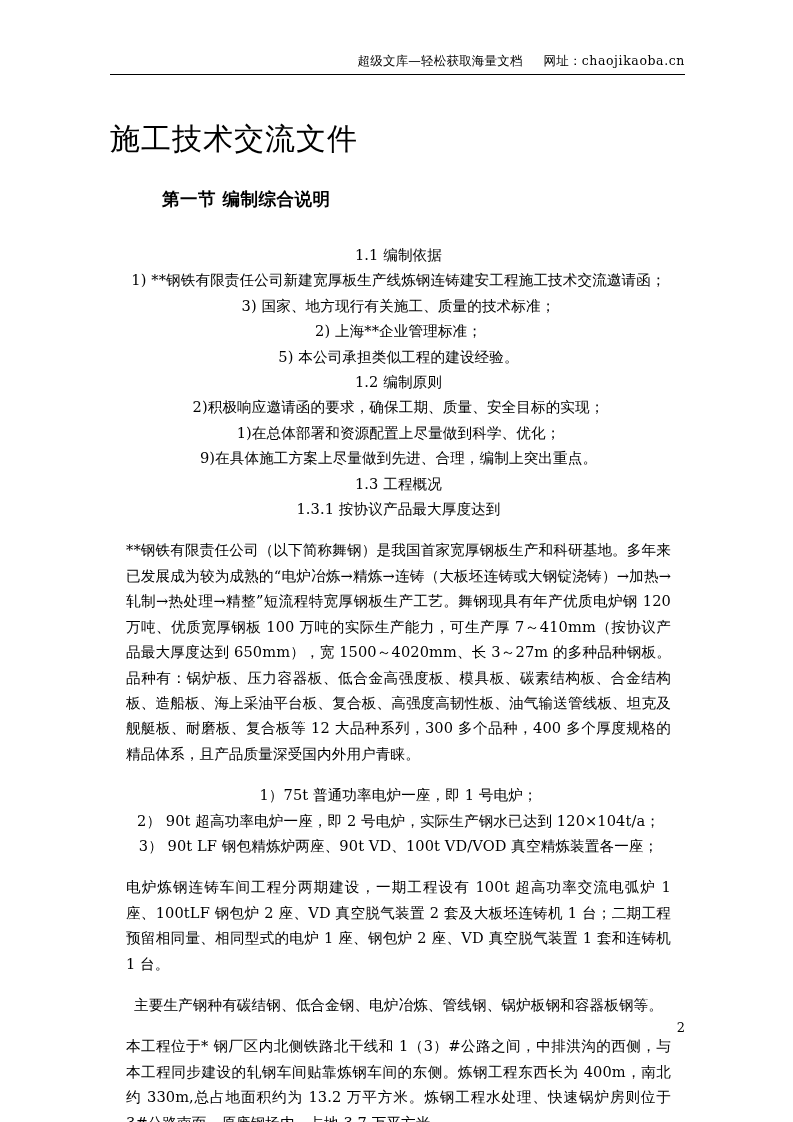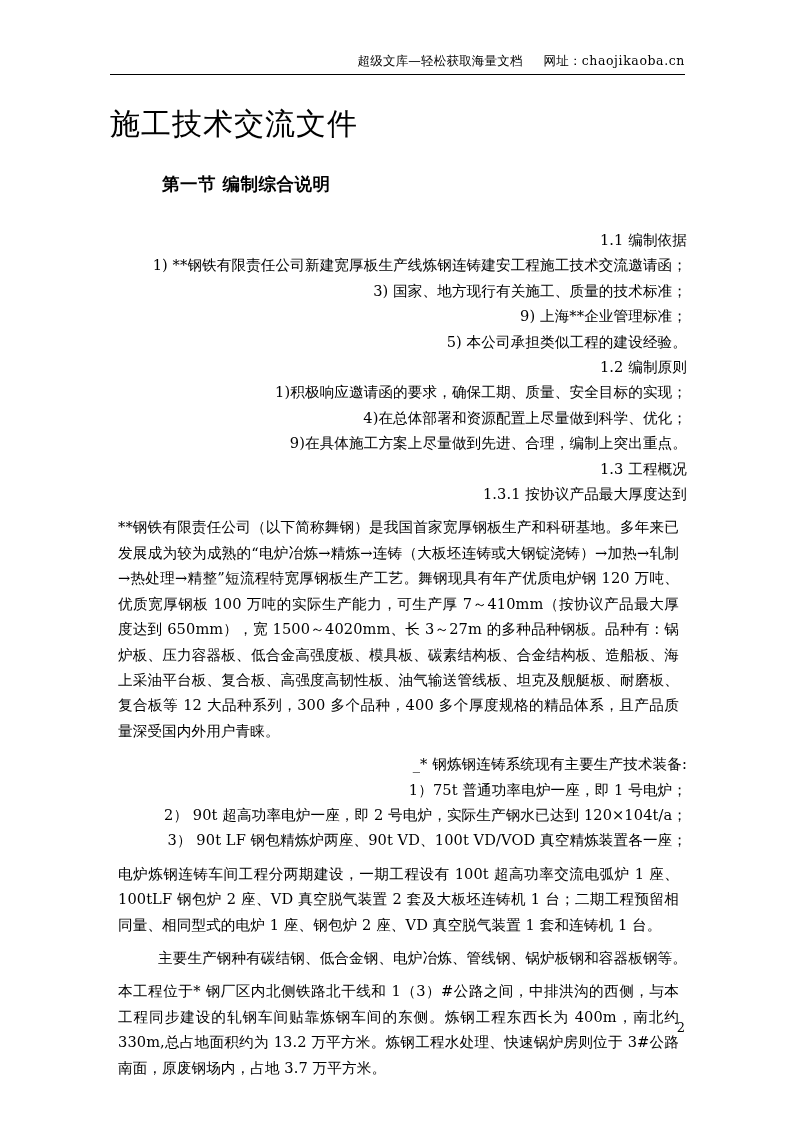--- a/index.html
+++ b/index.html
@@ -54,47 +54,47 @@
     left: 110px;
     top: 103px;
     width: 577px;
   }
 
   .doc-title {
     font-size: 30px;
     line-height: 42px;
     font-weight: normal;
     letter-spacing: 1px;
-    margin: 0 0 0 0;
+    margin: 15px 0 0 0;
     font-family: "DejaVu Serif", "Liberation Serif", serif;
   }
 
   .section-heading {
     font-size: 17.5px;
     line-height: 26px;
     font-weight: bold;
     margin: 26px 0 12px 52px;
     letter-spacing: 0.5px;
   }
 
   .body-wrap {
     margin-top: 30px;
   }
 
   p.line {
     margin: 0;
     font-size: 14.6px;
     line-height: 25.4px;
-    text-align: right;
+    text-align: center;
     letter-spacing: 0.1px;
     white-space: nowrap;
   }
 
   p.para {
-    margin: 8px;
+    margin: 16px;
     font-size: 14.6px;
     line-height: 25.4px;
     text-align: justify;
     text-justify: inter-ideograph;
     text-align-last: left;
     letter-spacing: 0.1px;
   }
 
   
   .page-number {
@@ -124,34 +124,33 @@
 
     <h1 class="doc-title">施工技术交流文件</h1>
 
     <h2 class="section-heading">第一节 编制综合说明</h2>
 
     <div class="body-wrap">
 
       <p class="line">1.1  编制依据</p>
       <p class="line">1) **钢铁有限责任公司新建宽厚板生产线炼钢连铸建安工程施工技术交流邀请函；</p>
       <p class="line">3)  国家、地方现行有关施工、质量的技术标准；</p>
-      <p class="line">9)  上海**企业管理标准；</p>
+      <p class="line">2)  上海**企业管理标准；</p>
       <p class="line">5)  本公司承担类似工程的建设经验。</p>
 
       <p class="line">1.2  编制原则</p>
-      <p class="line">1)积极响应邀请函的要求，确保工期、质量、安全目标的实现；</p>
-      <p class="line">4)在总体部署和资源配置上尽量做到科学、优化；</p>
+      <p class="line">2)积极响应邀请函的要求，确保工期、质量、安全目标的实现；</p>
+      <p class="line">1)在总体部署和资源配置上尽量做到科学、优化；</p>
       <p class="line">9)在具体施工方案上尽量做到先进、合理，编制上突出重点。</p>
 
       <p class="line">1.3  工程概况</p>
       <p class="line">1.3.1  按协议产品最大厚度达到</p>
 
       <p class="para">**钢铁有限责任公司（以下简称舞钢）是我国首家宽厚钢板生产和科研基地。多年来已发展成为较为成熟的“电炉冶炼→精炼→连铸（大板坯连铸或大钢锭浇铸）→加热→轧制→热处理→精整”短流程特宽厚钢板生产工艺。舞钢现具有年产优质电炉钢 120 万吨、优质宽厚钢板 100 万吨的实际生产能力，可生产厚 7～410mm（按协议产品最大厚度达到 650mm），宽 1500～4020mm、长 3～27m 的多种品种钢板。品种有：锅炉板、压力容器板、低合金高强度板、模具板、碳素结构板、合金结构板、造船板、海上采油平台板、复合板、高强度高韧性板、油气输送管线板、坦克及舰艇板、耐磨板、复合板等 12 大品种系列，300 多个品种，400 多个厚度规格的精品体系，且产品质量深受国内外用户青睐。</p>
 
-      <p class="line">_* 钢炼钢连铸系统现有主要生产技术装备:</p>
       <p class="line">1）75t 普通功率电炉一座，即 1 号电炉；</p>
       <p class="line">2）  90t 超高功率电炉一座，即 2 号电炉，实际生产钢水已达到 120×104t/a；</p>
       <p class="line">3）  90t LF 钢包精炼炉两座、90t VD、100t VD/VOD 真空精炼装置各一座；</p>
 
       <p class="para">电炉炼钢连铸车间工程分两期建设，一期工程设有 100t 超高功率交流电弧炉 1 座、100tLF 钢包炉 2 座、VD 真空脱气装置 2 套及大板坯连铸机 1 台；二期工程预留相同量、相同型式的电炉 1 座、钢包炉 2 座、VD 真空脱气装置 1 套和连铸机 1 台。</p>
       <p class="line">主要生产钢种有碳结钢、低合金钢、电炉冶炼、管线钢、锅炉板钢和容器板钢等。</p>
       <p class="para">本工程位于* 钢厂区内北侧铁路北干线和 1（3）#公路之间，中排洪沟的西侧，与本工程同步建设的轧钢车间贴靠炼钢车间的东侧。炼钢工程东西长为 400m，南北约 330m,总占地面积约为 13.2 万平方米。炼钢工程水处理、快速锅炉房则位于 3#公路南面，原废钢场内，占地 3.7 万平方米。</p>
 
     </div>
   </div>

